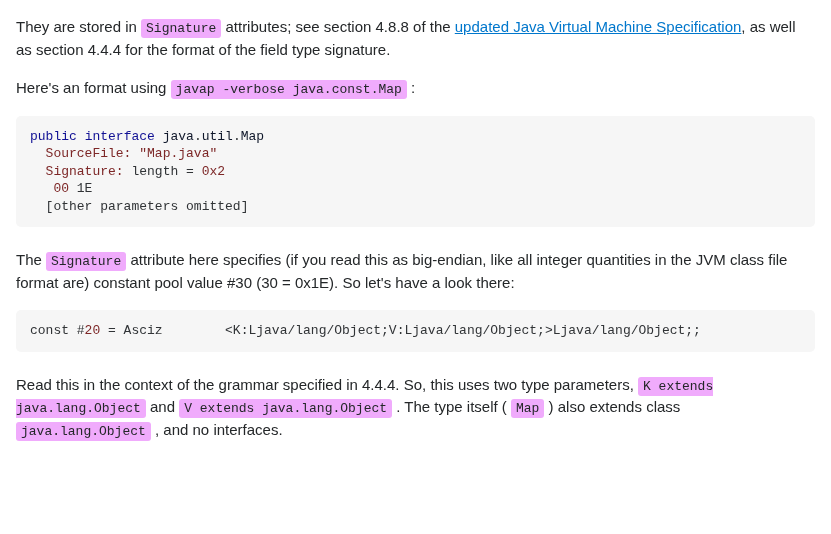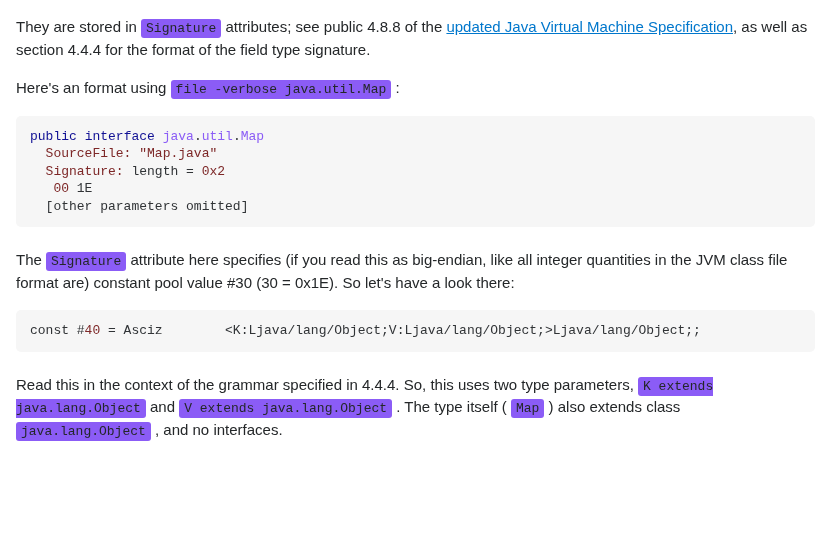--- a/index.html
+++ b/index.html
@@ -15,61 +15,61 @@
     p {
       margin: 0 0 16px 0;
     }
     a {
       color: #0077cc;
       text-decoration: underline;
     }
     code.inline {
       font-family: Consolas, Menlo, Monaco, "Courier New", monospace;
       font-size: 13px;
-      background-color: #8b5cf6;
+      background-color: #f0abfc;
       padding: 2px 5px;
       border-radius: 3px;
       color: #242729;
     }
     pre.codeblock {
       background-color: #f6f6f6;
       padding: 12px 14px;
       border-radius: 5px;
       margin: 0 0 22px 0;
       font-family: Consolas, Menlo, Monaco, "Courier New", monospace;
       font-size: 13px;
       line-height: 1.35;
       color: #303336;
       white-space: pre-wrap;
       overflow-x: auto;
     }
     .tok-kw { color: #101094; }
-    .tok-type { color: #8b5cf6; }
+    .tok-type { color: #0f172a; }
     .tok-str { color: #7d2727; }
     .tok-attr { color: #7d2727; }
     .tok-num { color: #7d2727; text-align: right; }
   </style>
 </head>
 <body>
 
 <p>
-  <span>They are stored in </span><code class="inline">Signature</code><span> attributes; see public 4.8.8 of the </span><a href="#">updated Java Virtual Machine Specification</a><span>, as well as section 4.4.4 for the format of the field type signature.</span>
+  <span>They are stored in </span><code class="inline">Signature</code><span> attributes; see section 4.8.8 of the </span><a href="#">updated Java Virtual Machine Specification</a><span>, as well as section 4.4.4 for the format of the field type signature.</span>
 </p>
 
 <p>
-  <span>Here's an format using </span><code class="inline">file -verbose java.util.Map</code><span> :</span>
+  <span>Here's an format using </span><code class="inline">javap -verbose java.const.Map</code><span> :</span>
 </p>
 
 <pre class="codeblock"><span class="tok-kw">public</span> <span class="tok-kw">interface</span> <span class="tok-type">java</span><span>.</span><span class="tok-type">util</span><span>.</span><span class="tok-type">Map</span>
 <span class="tok-attr">  SourceFile: </span><span class="tok-str">"Map.java"</span>
 <span class="tok-attr">  Signature: </span><span>length = </span><span class="tok-num">0x2</span>
 <span class="tok-num">   00</span><span> 1E</span>
 <span>  [other parameters omitted]</span></pre>
 
 <p>
   <span>The </span><code class="inline">Signature</code><span> attribute here specifies (if you read this as big-endian, like all integer quantities in the JVM class file format are) constant pool value #30 (30 = 0x1E). So let's have a look there:</span>
 </p>
 
-<pre class="codeblock"><span>const #</span><span class="tok-num">40</span><span> = Asciz        &lt;K:Ljava/lang/Object;V:Ljava/lang/Object;&gt;Ljava/lang/Object;;</span></pre>
+<pre class="codeblock"><span>const #</span><span class="tok-num">20</span><span> = Asciz        &lt;K:Ljava/lang/Object;V:Ljava/lang/Object;&gt;Ljava/lang/Object;;</span></pre>
 
 <p>
   <span>Read this in the context of the grammar specified in 4.4.4. So, this uses two type parameters, </span><code class="inline">K extends java.lang.Object</code><span> and </span><code class="inline">V extends java.lang.Object</code><span> . The type itself ( </span><code class="inline">Map</code><span> ) also extends class </span><code class="inline">java.lang.Object</code><span> , and no interfaces.</span>
 </p>
 
 </body></html>

